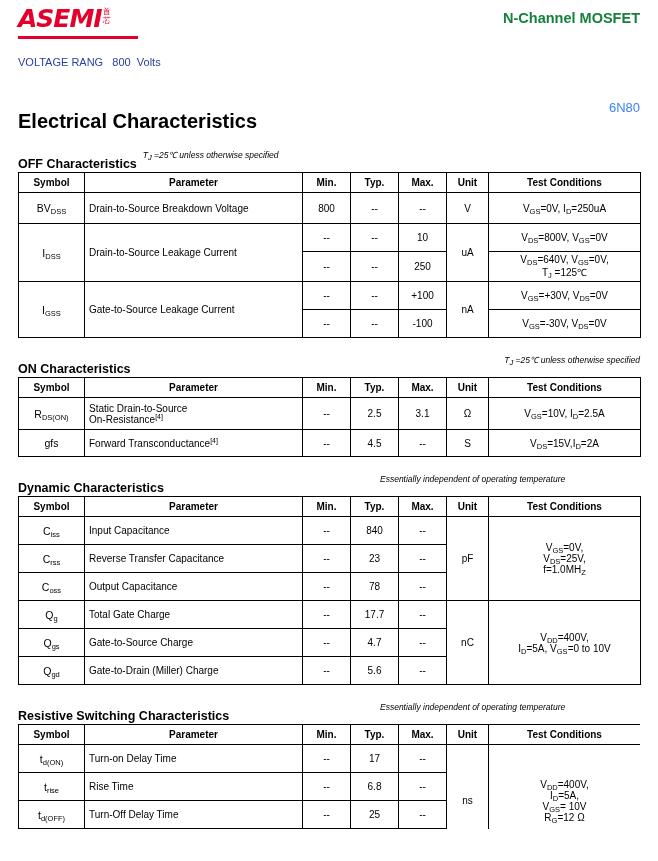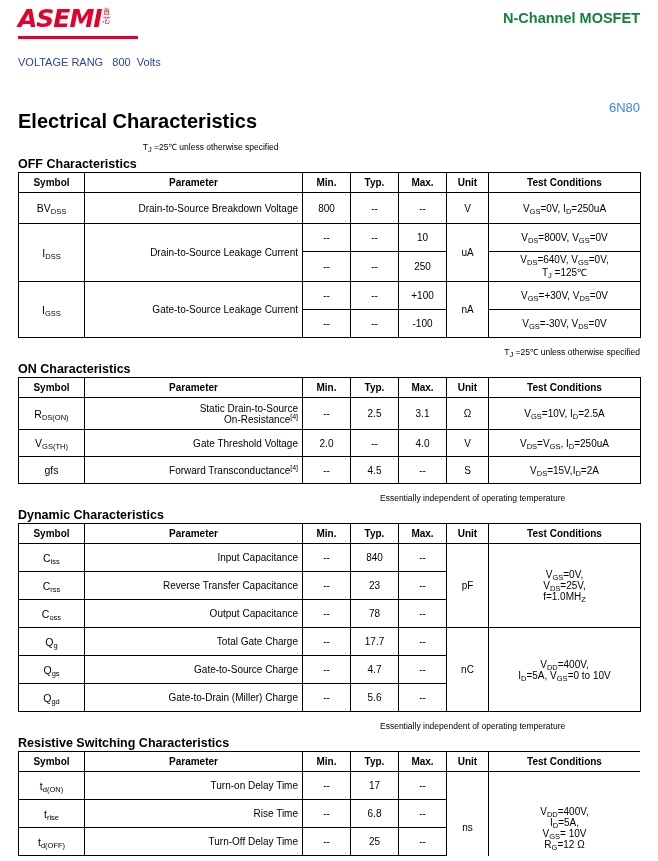--- a/index.html
+++ b/index.html
@@ -107,21 +107,22 @@
   }
   .sec-head .sec-name {
     font-size: 12.5px;
     font-weight: bold;
   }
   .sec-head .sec-note {
     font-size: 8.5px;
     font-weight: normal;
     color: #000;
     position: absolute;
-    bottom: 17px;
+    bottom: 9px;
+    font-style: italic;
   }
   .note-inline { margin-left: 6px; }
   .note-right { right: 0; }
   .note-mid { left: 330px; padding-left: 32px; }
 
   
   table.dt {
     border-collapse: collapse;
     width: 622px;
     table-layout: fixed;
@@ -137,21 +138,21 @@
     text-align: center;
     font-weight: bold;
     font-size: 10px;
     height: 19px;
   }
   td.sym {
     text-align: center;
     font-size: 10.5px;
   }
   td.param {
-    text-align: right;
+    text-align: left;
     padding-left: 6px;
     font-size: 10px;
   }
   td.num {
     text-align: center;
     font-size: 10px;
   }
   td.cond {
     text-align: center;
     padding-left: 7px;
@@ -290,29 +291,20 @@
       <th>Test Conditions</th>
     </tr>
     <tr>
       <td class="sym" style="height:31px">R<sub>DS(ON)</sub></td>
       <td class="param">Static Drain-to-Source<br>On-Resistance<sup>[4]</sup></td>
       <td class="num">--</td>
       <td class="num">2.5</td>
       <td class="num">3.1</td>
       <td class="num">Ω</td>
       <td class="cond">V<sub>GS</sub>=10V, I<sub>D</sub>=2.5A</td>
-    </tr>
-    <tr>
-      <td class="sym" style="height:26px">V<sub>GS(TH)</sub></td>
-      <td class="param">Gate Threshold Voltage</td>
-      <td class="num">2.0</td>
-      <td class="num">--</td>
-      <td class="num">4.0</td>
-      <td class="num">V</td>
-      <td class="cond">V<sub>DS</sub>=V<sub>GS</sub>, I<sub>D</sub>=250uA</td>
     </tr>
     <tr>
       <td class="sym" style="height:26px">gfs</td>
       <td class="param">Forward Transconductance<sup>[4]</sup></td>
       <td class="num">--</td>
       <td class="num">4.5</td>
       <td class="num">--</td>
       <td class="num">S</td>
       <td class="cond">V<sub>DS</sub>=15V,I<sub>D</sub>=2A</td>
     </tr>

